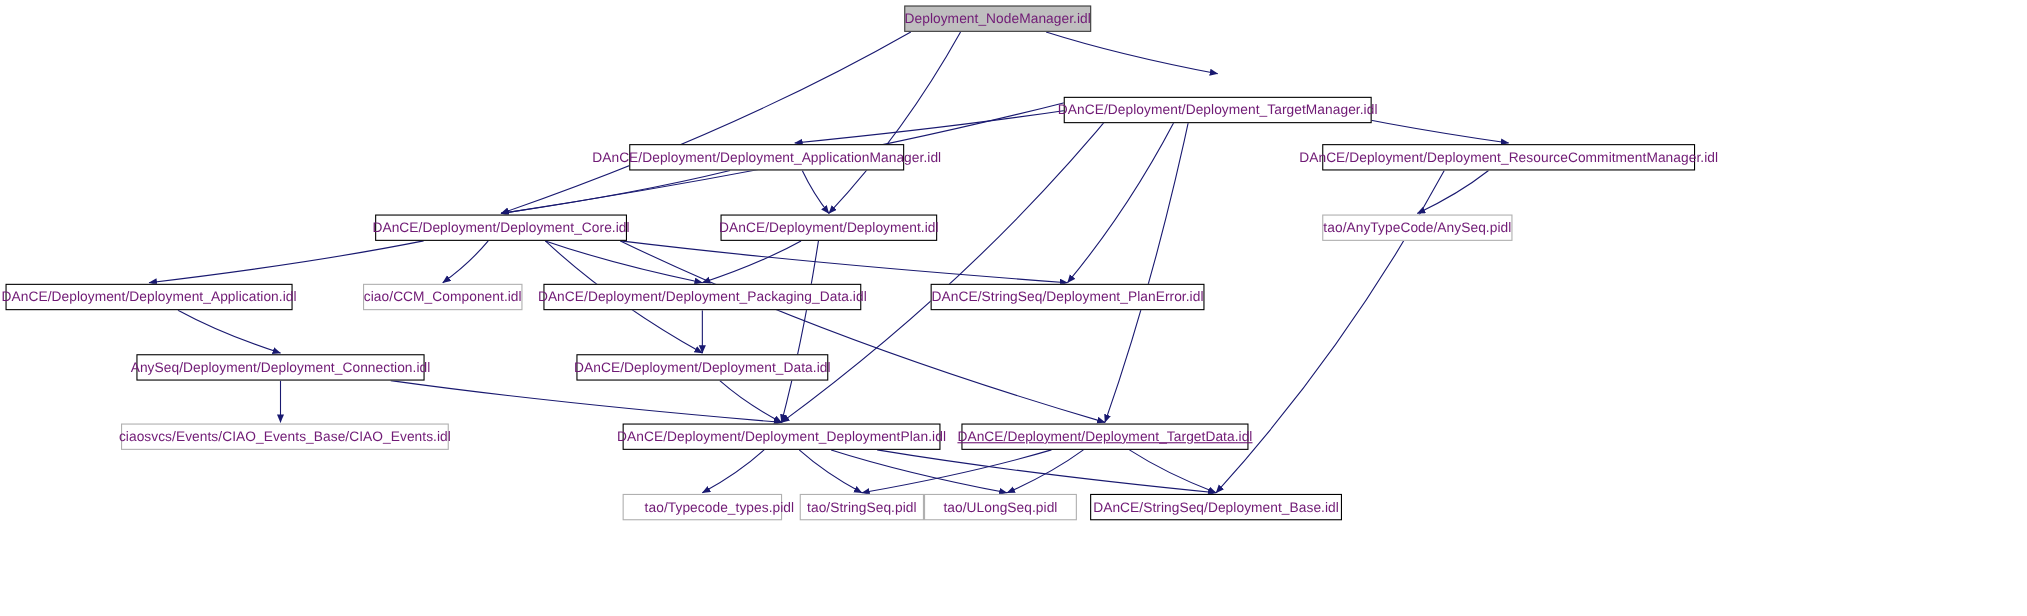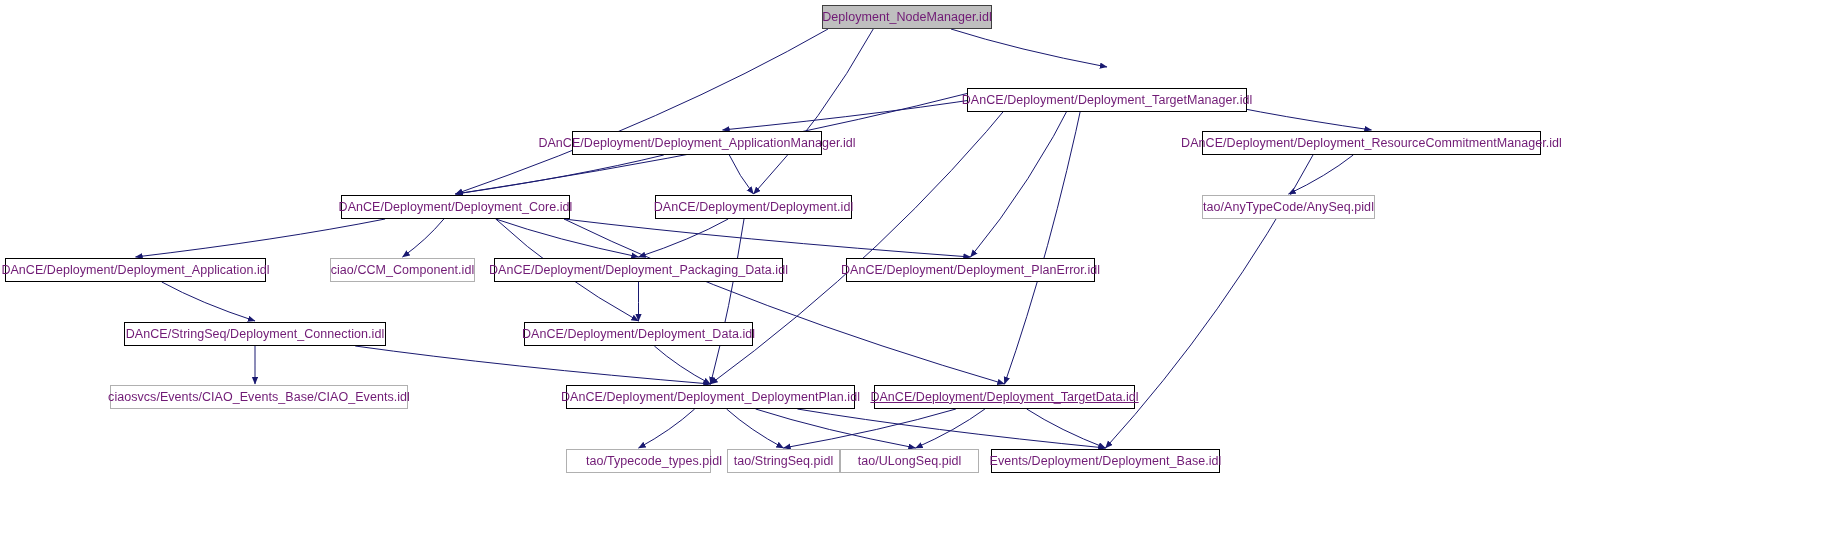--- a/index.html
+++ b/index.html
@@ -86,24 +86,24 @@
       <div class="node root" style="left: 822px; top: 5px; width: 170px;">Deployment_NodeManager.idl</div>
       <div class="node" style="left: 967px; top: 68px; width: 280px; margin-top: 20px;">DAnCE/Deployment/Deployment_TargetManager.idl</div>
       <div class="node" style="left: 572px; top: 131px; width: 250px;">DAnCE/Deployment/Deployment_ApplicationManager.idl</div>
       <div class="node" style="left: 1202px; top: 131px; width: 339px;">DAnCE/Deployment/Deployment_ResourceCommitmentManager.idl</div>
       <div class="node" style="left: 341px; top: 195px; width: 229px;">DAnCE/Deployment/Deployment_Core.idl</div>
       <div class="node" style="left: 655px; top: 195px; width: 197px;">DAnCE/Deployment/Deployment.idl</div>
       <div class="node ext" style="left: 1202px; top: 195px; width: 173px;">tao/AnyTypeCode/AnySeq.pidl</div>
       <div class="node" style="left: 5px; top: 258px; width: 261px;">DAnCE/Deployment/Deployment_Application.idl</div>
       <div class="node ext" style="left: 330px; top: 258px; width: 145px;">ciao/CCM_Component.idl</div>
       <div class="node" style="left: 494px; top: 258px; width: 289px;">DAnCE/Deployment/Deployment_Packaging_Data.idl</div>
-      <div class="node" style="left: 846px; top: 258px; width: 249px;">DAnCE/Deployment/Deployment_PlanError.idl</div>
-      <div class="node" style="left: 124px; top: 322px; width: 262px;">DAnCE/StringSeq/Deployment_Connection.idl</div>
+      <div class="node" style="left: 846px; top: 258px; width: 249px;">DAnCE/StringSeq/Deployment_PlanError.idl</div>
+      <div class="node" style="left: 124px; top: 322px; width: 262px;">AnySeq/Deployment/Deployment_Connection.idl</div>
       <div class="node" style="left: 524px; top: 322px; width: 229px;">DAnCE/Deployment/Deployment_Data.idl</div>
       <div class="node ext" style="left: 110px; top: 385px; width: 298px;">ciaosvcs/Events/CIAO_Events_Base/CIAO_Events.idl</div>
       <div class="node" style="left: 566px; top: 385px; width: 289px;">DAnCE/Deployment/Deployment_DeploymentPlan.idl</div>
       <div class="node" style="left: 874px; top: 385px; width: 261px; text-decoration: underline;">DAnCE/Deployment/Deployment_TargetData.idl</div>
       <div class="node ext" style="left: 566px; top: 449px; width: 145px; padding-left: 31px;">tao/Typecode_types.pidl</div>
       <div class="node ext" style="left: 727px; top: 449px; width: 113px;">tao/StringSeq.pidl</div>
       <div class="node ext" style="left: 840px; top: 449px; width: 139px;">tao/ULongSeq.pidl</div>
-      <div class="node" style="left: 991px; top: 449px; width: 229px;">Events/Deployment/Deployment_Base.idl</div>
+      <div class="node" style="left: 991px; top: 449px; width: 229px;">DAnCE/StringSeq/Deployment_Base.idl</div>
     </div>
 </div>
 
 </body></html>

